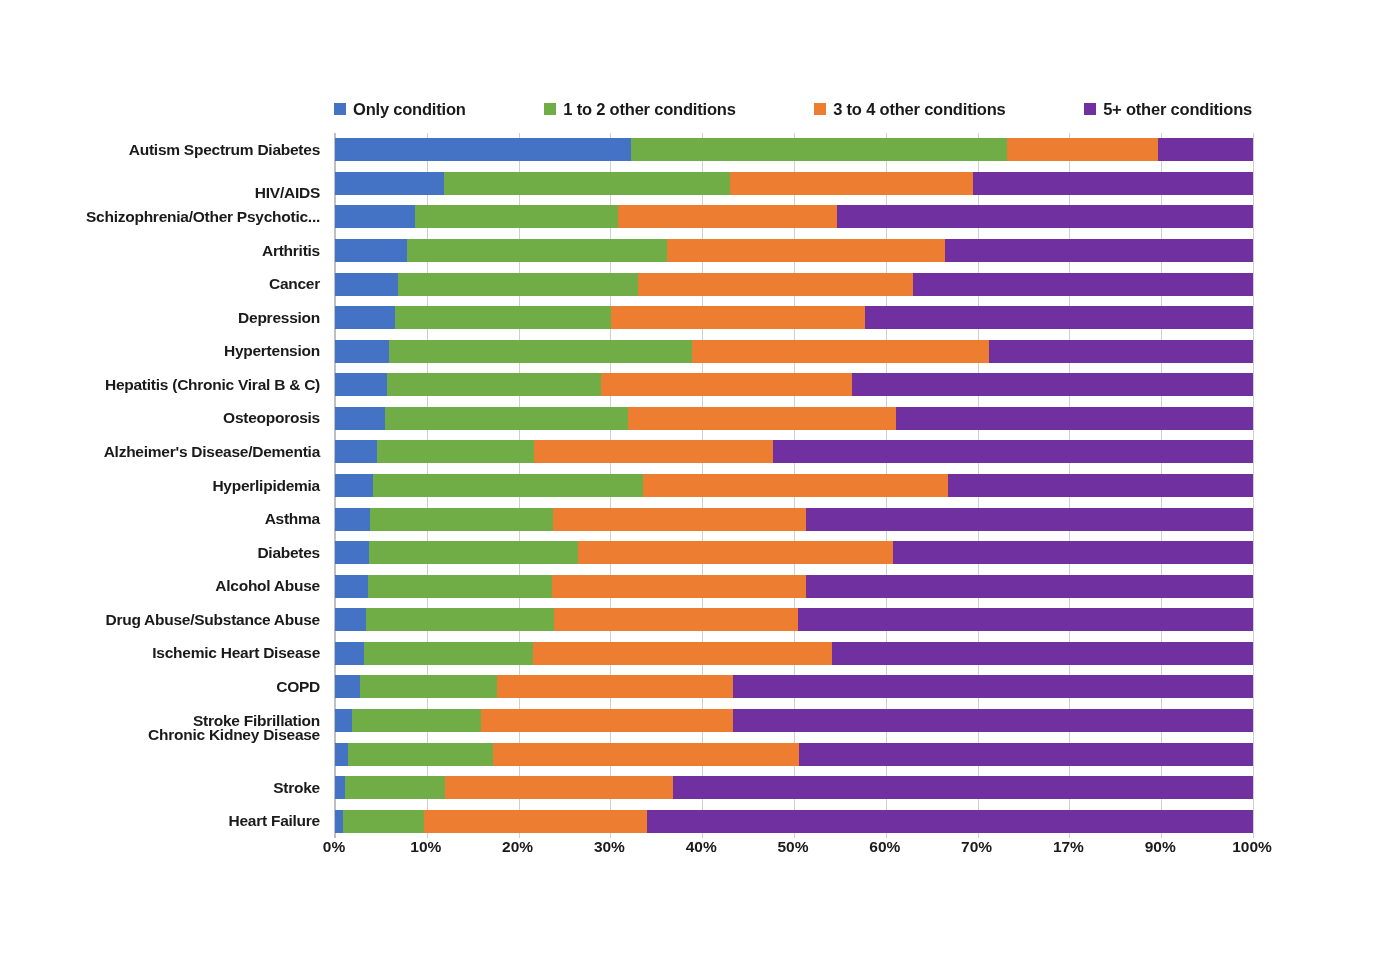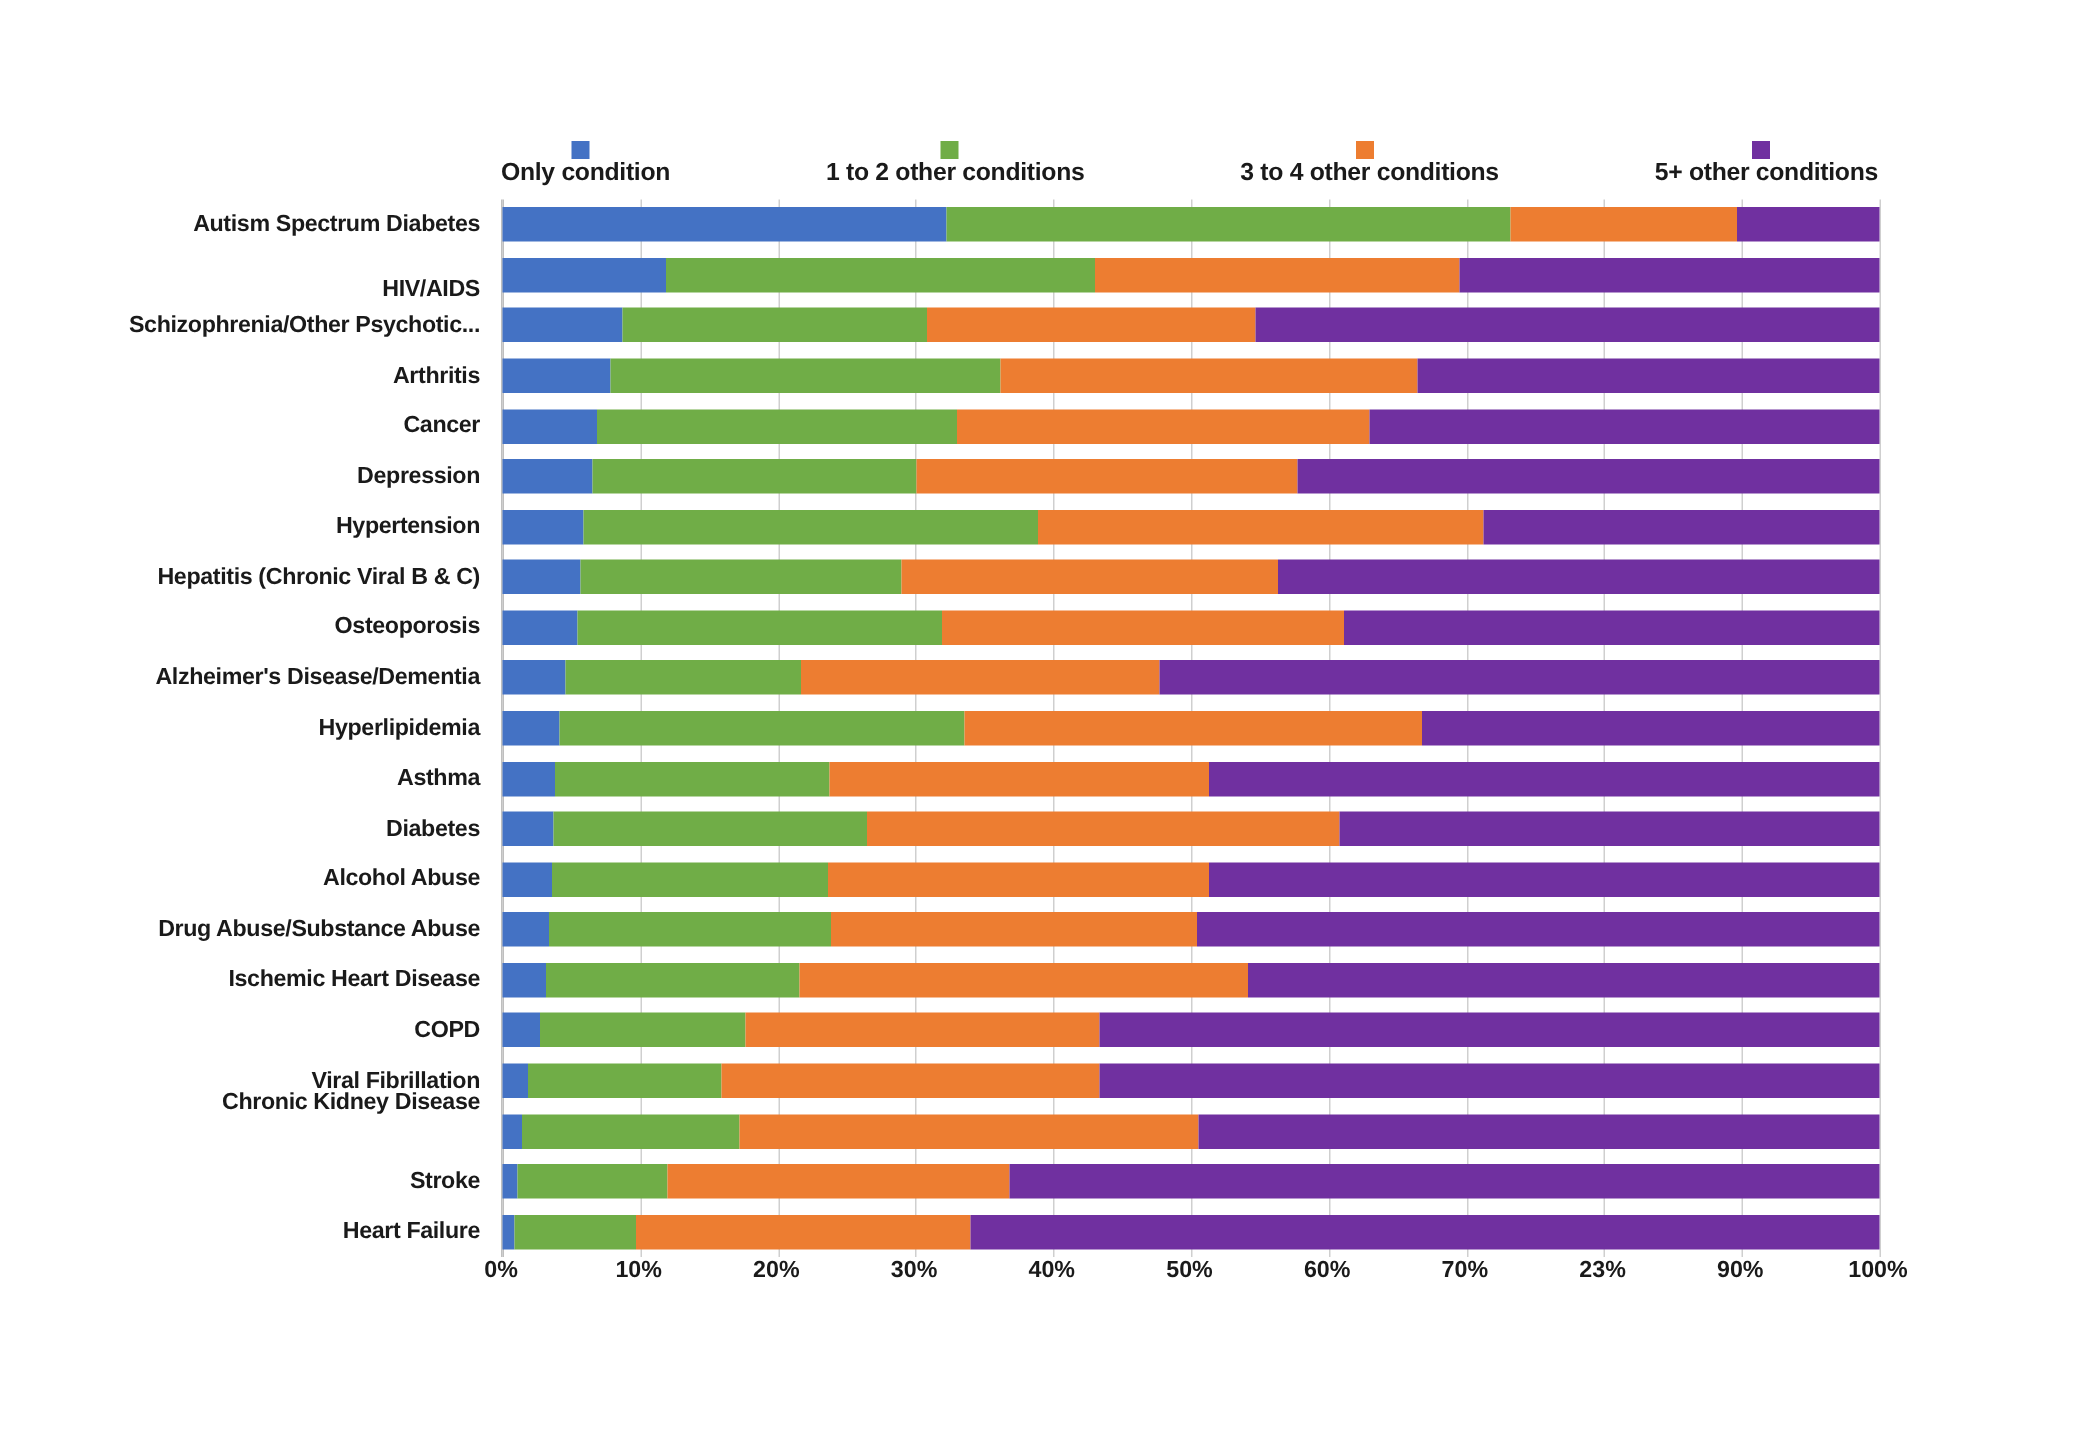--- a/index.html
+++ b/index.html
@@ -23,21 +23,20 @@
     width: 918px;
     height: 26px;
     display: flex;
     align-items: center;
     justify-content: space-between;
   }
   .legend-item {
     display: flex;
     align-items: center;
     white-space: nowrap;
-    flex-direction: column;
   }
   .legend-swatch {
     width: 12px;
     height: 12px;
     margin-right: 7px;
     flex: 0 0 auto;
   }
   .legend-label {
     font-size: 16.5px;
     font-weight: bold;
@@ -152,21 +151,21 @@
       <div class="y-label" style="top: 251.786px;">Hepatitis (Chronic Viral B &amp; C)</div>
       <div class="y-label" style="top: 285.357px;">Osteoporosis</div>
       <div class="y-label" style="top: 318.929px;">Alzheimer's Disease/Dementia</div>
       <div class="y-label" style="top: 352.5px; margin-left: 32px;">Hyperlipidemia</div>
       <div class="y-label" style="top: 386.071px;">Asthma</div>
       <div class="y-label" style="top: 419.643px;">Diabetes</div>
       <div class="y-label" style="top: 453.214px;">Alcohol Abuse</div>
       <div class="y-label" style="top: 486.786px;">Drug Abuse/Substance Abuse</div>
       <div class="y-label" style="top: 520.357px;">Ischemic Heart Disease</div>
       <div class="y-label" style="top: 553.929px;">COPD</div>
-      <div class="y-label" style="top: 587.5px;">Viral Fibrillation</div>
+      <div class="y-label" style="top: 587.5px;">Stroke Fibrillation</div>
       <div class="y-label" style="top: 602px;">Chronic Kidney Disease</div>
       <div class="y-label" style="top: 654.643px;">Stroke</div>
       <div class="y-label" style="top: 688.214px;">Heart Failure</div>
     </div>
   <div id="plot">
       <div class="gridline" style="left: 0px; background: rgb(191, 191, 191);"></div>
       <div class="gridline" style="left: 91.8px;"></div>
       <div class="gridline" style="left: 183.6px;"></div>
       <div class="gridline" style="left: 275.4px;"></div>
       <div class="gridline" style="left: 367.2px;"></div>
@@ -307,16 +306,16 @@
 
 <div id="x-axis">
     <div class="x-tick" style="left: 0px;">0%</div>
     <div class="x-tick" style="left: 91.8px;">10%</div>
     <div class="x-tick" style="left: 183.6px;">20%</div>
     <div class="x-tick" style="left: 275.4px;">30%</div>
     <div class="x-tick" style="left: 367.2px;">40%</div>
     <div class="x-tick" style="left: 459px;">50%</div>
     <div class="x-tick" style="left: 550.8px;">60%</div>
     <div class="x-tick" style="left: 642.6px;">70%</div>
-    <div class="x-tick" style="left: 734.4px;">23%</div>
+    <div class="x-tick" style="left: 734.4px;">17%</div>
     <div class="x-tick" style="left: 826.2px;">90%</div>
     <div class="x-tick" style="left: 918px;">100%</div>
   </div>
 
 </body></html>

